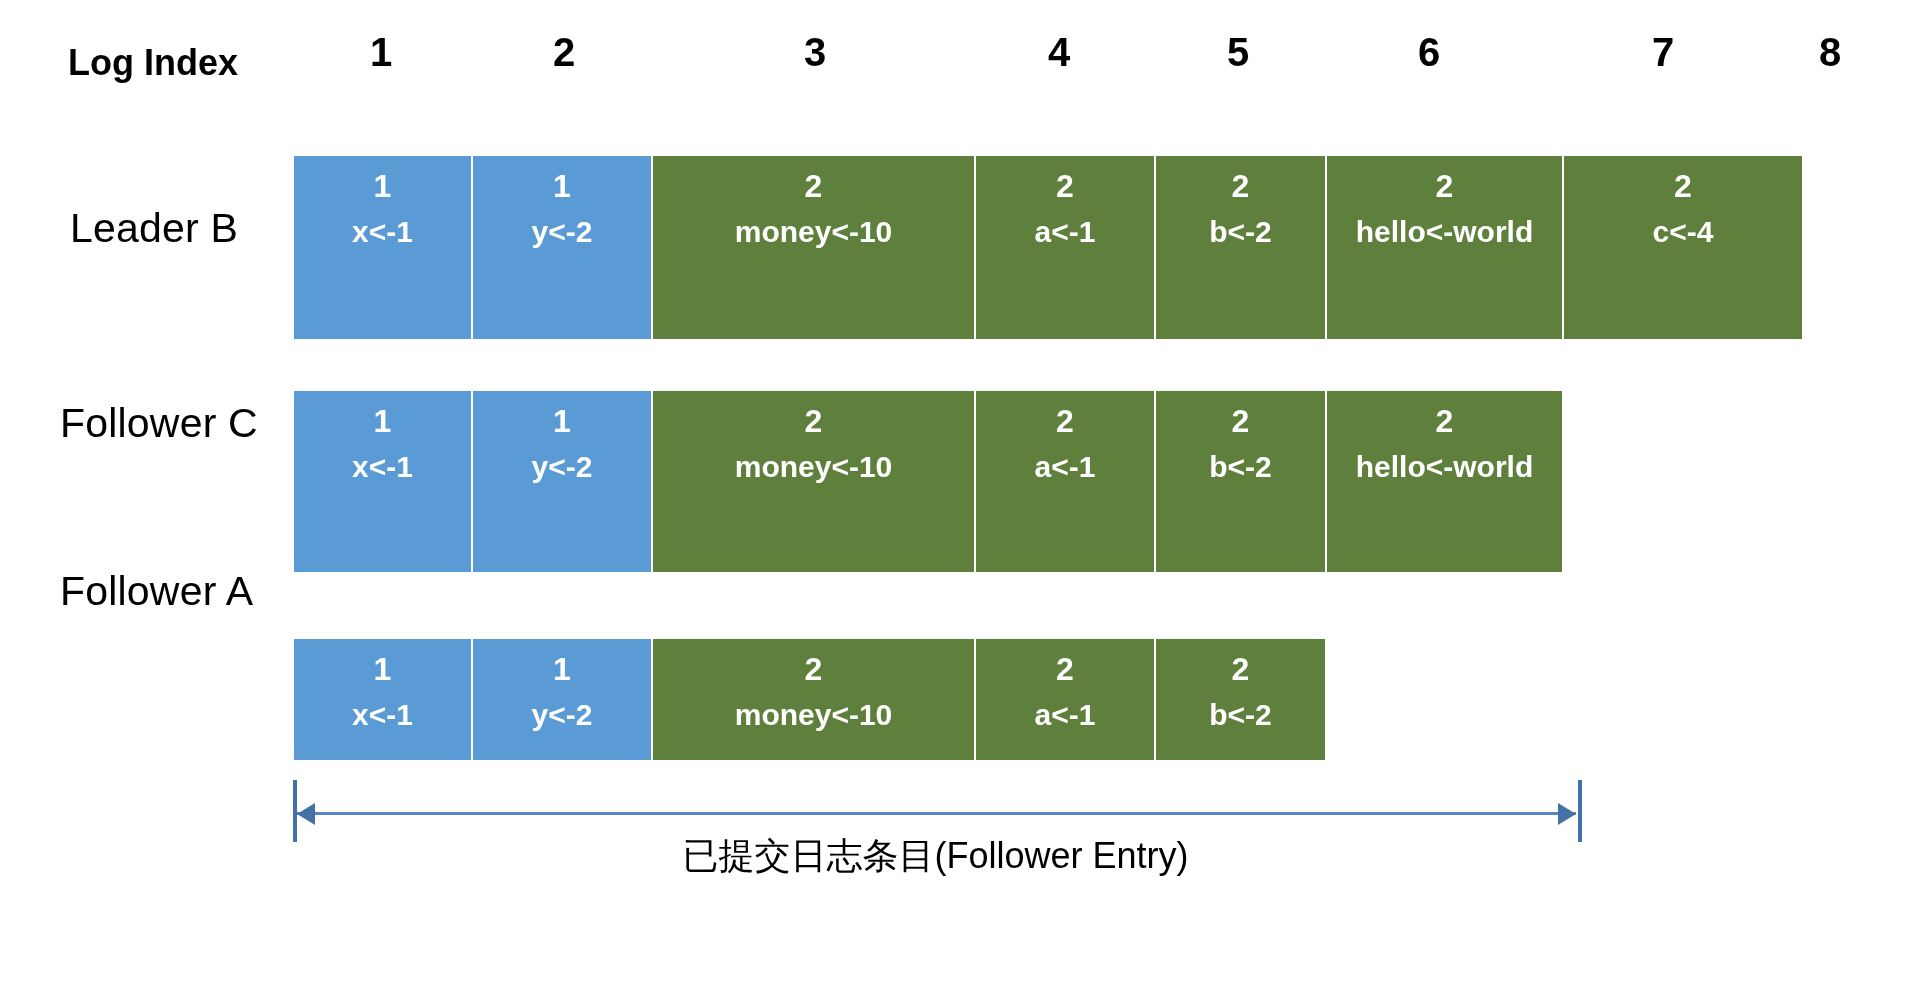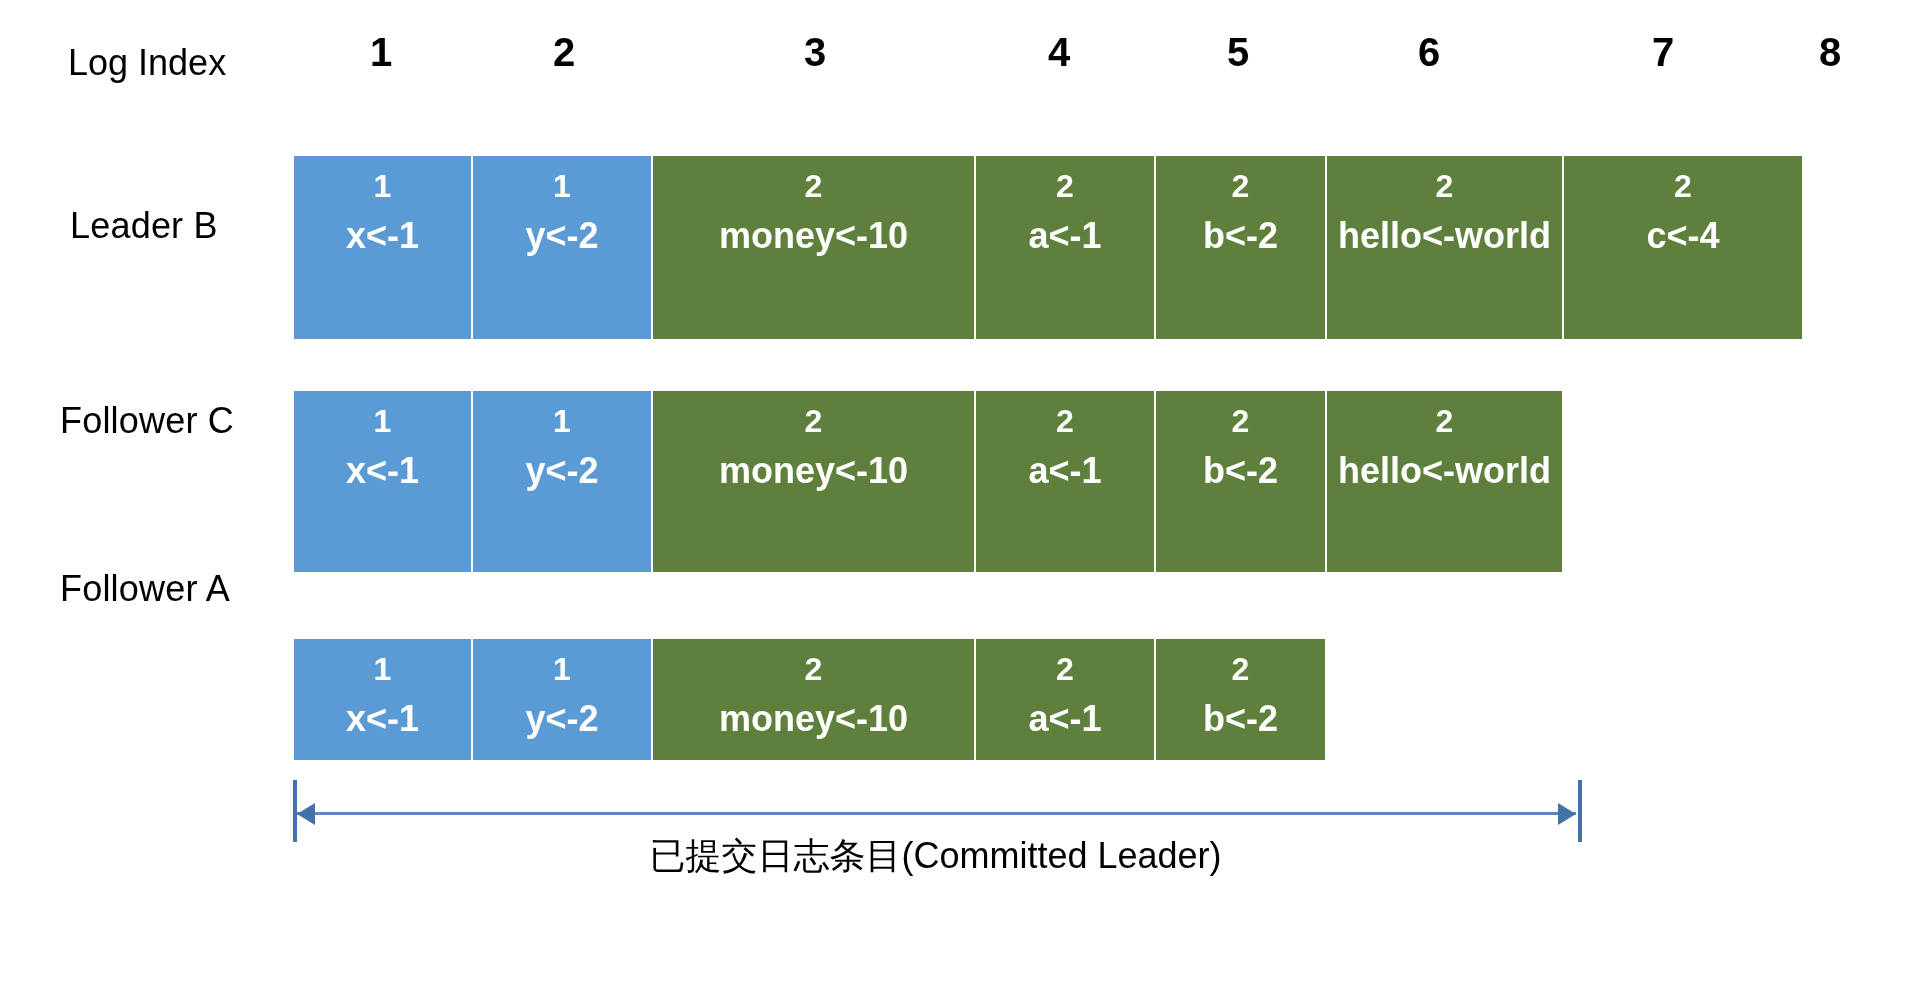--- a/index.html
+++ b/index.html
@@ -19,35 +19,35 @@
   #stage {
     position: absolute;
     left: 0; top: 0;
     width: 1920px;
     height: 994px;
   }
 
   
   .row-label {
     position: absolute;
-    font-size: 36px;
+    font-size: 41px;
     font-weight: 400;
     color: #000000;
     white-space: nowrap;
     text-align: center;
     letter-spacing: 0.2px;
   }
 
   
   .index-title {
     position: absolute;
     left: 68px;
     top: 42px;
     font-size: 36px;
-    font-weight: 400;
+    font-weight: 700;
     color: #000;
     white-space: nowrap;
   }
   .index-num {
     position: absolute;
     top: 30px;
     width: 60px;
     margin-left: -30px;
     text-align: center;
     font-size: 40px;
@@ -74,21 +74,21 @@
   .cell.blue  { background: #5B9BD5; }
   .cell.green { background: #5E803C; }
 
   .cell-term {
     font-size: 32px;
     font-weight: bold;
     line-height: 1.25;
     color: #ffffff;
   }
   .cell-cmd {
-    font-size: 36px;
+    font-size: 30px;
     font-weight: bold;
     line-height: 1.2;
     color: #ffffff;
     text-align: center;
     margin-top: 8px;
     padding: 0 4px;
     word-break: break-word;
   }
 
   
@@ -236,17 +236,17 @@
         </div>
       </div>
     </div>
 
   <div id="bracket" style="left: 0px; top: 0px; width: 1920px; height: 200px;">
       <div class="tick" style="left: 293px; top: 780px; height: 62px;"></div>
       <div class="tick" style="left: 1578px; top: 780px; height: 62px;"></div>
       <div class="arrow-line" style="left: 297px; width: 1279px; top: 812px;"></div>
       <div class="arrow-head left" style="left: 297px; top: 803px;"></div>
       <div class="arrow-head right" style="left: 1558px; top: 803px;"></div>
-      <div class="bracket-caption" style="left: 0px; top: 832px; width: 1871px;">已提交日志条目(Committed Leader)</div>
+      <div class="bracket-caption" style="left: 0px; top: 832px; width: 1871px;">已提交日志条目(Follower Entry)</div>
     </div>
 
 
 </div>
 
 </body></html>

